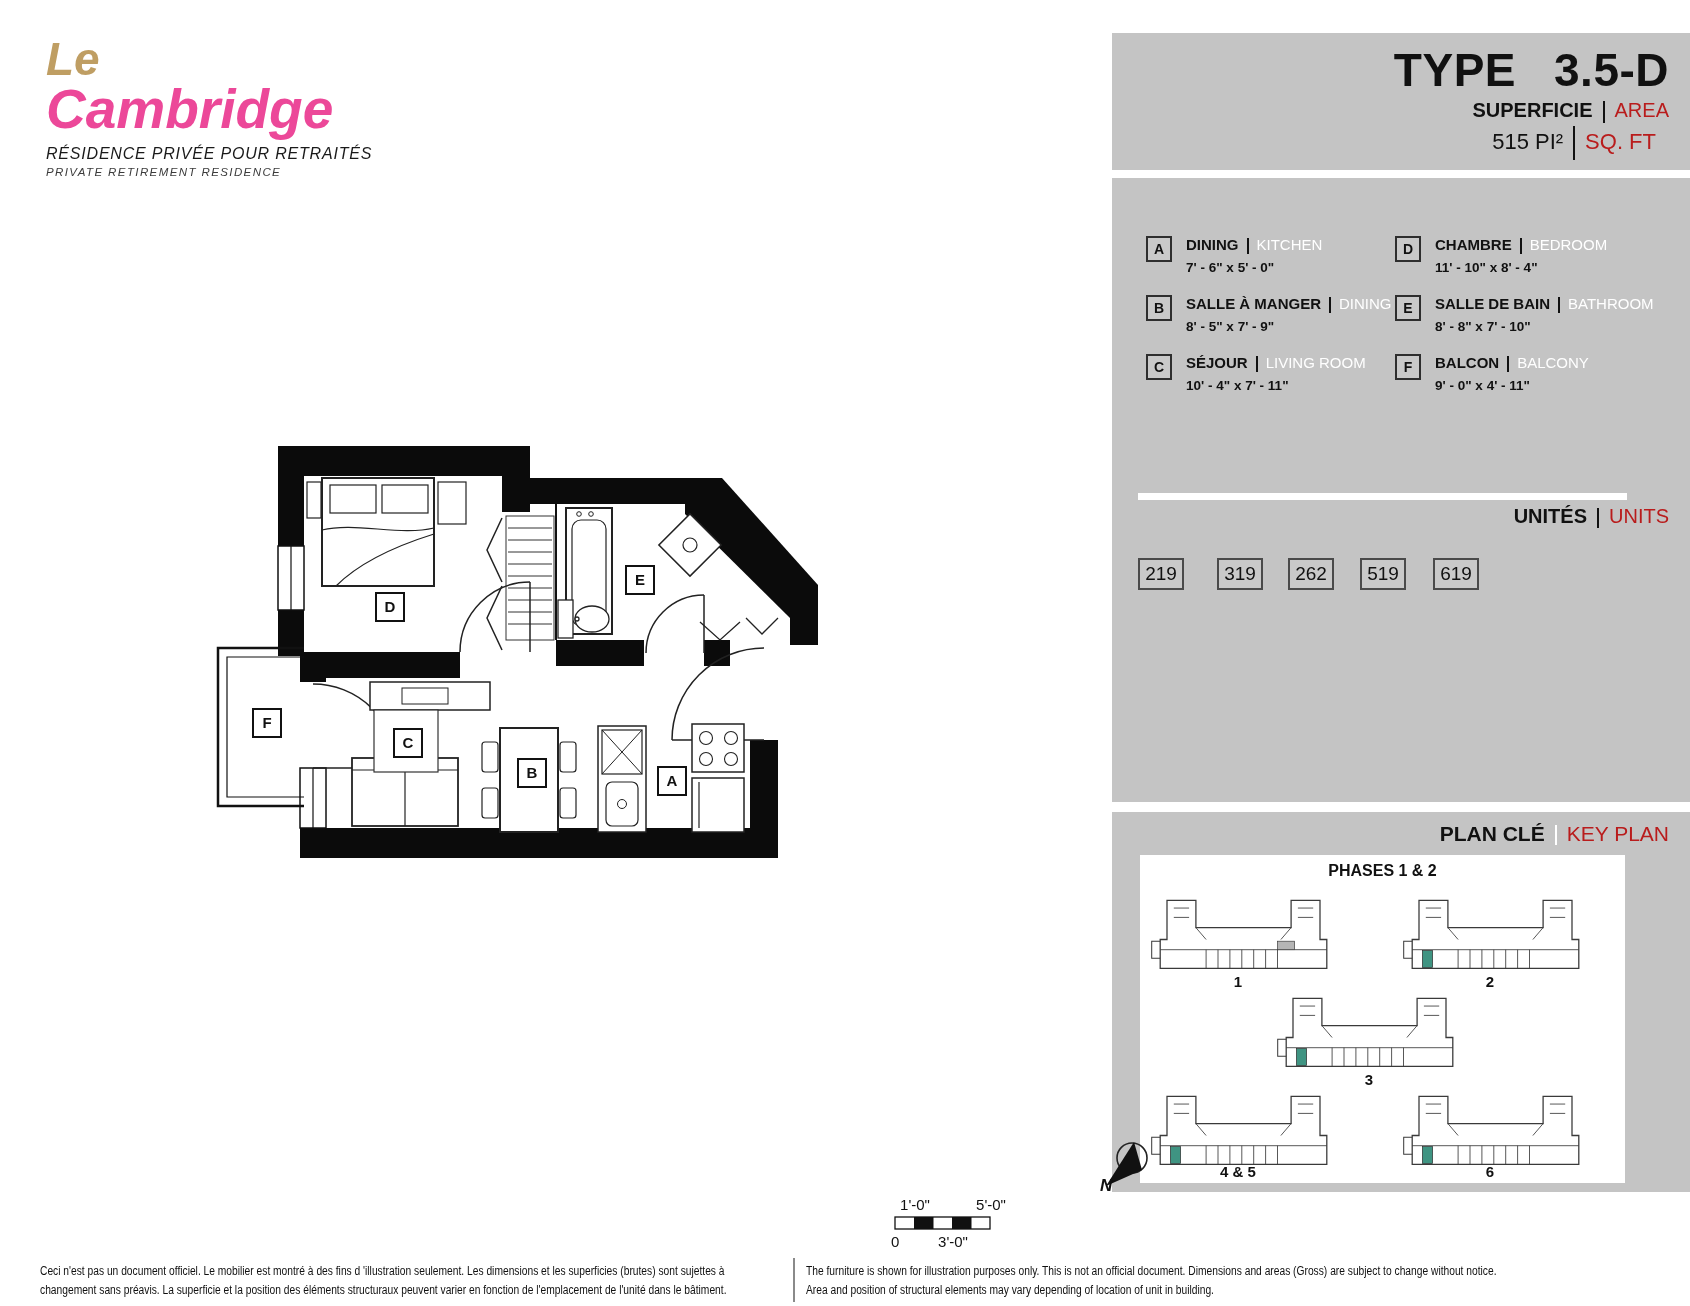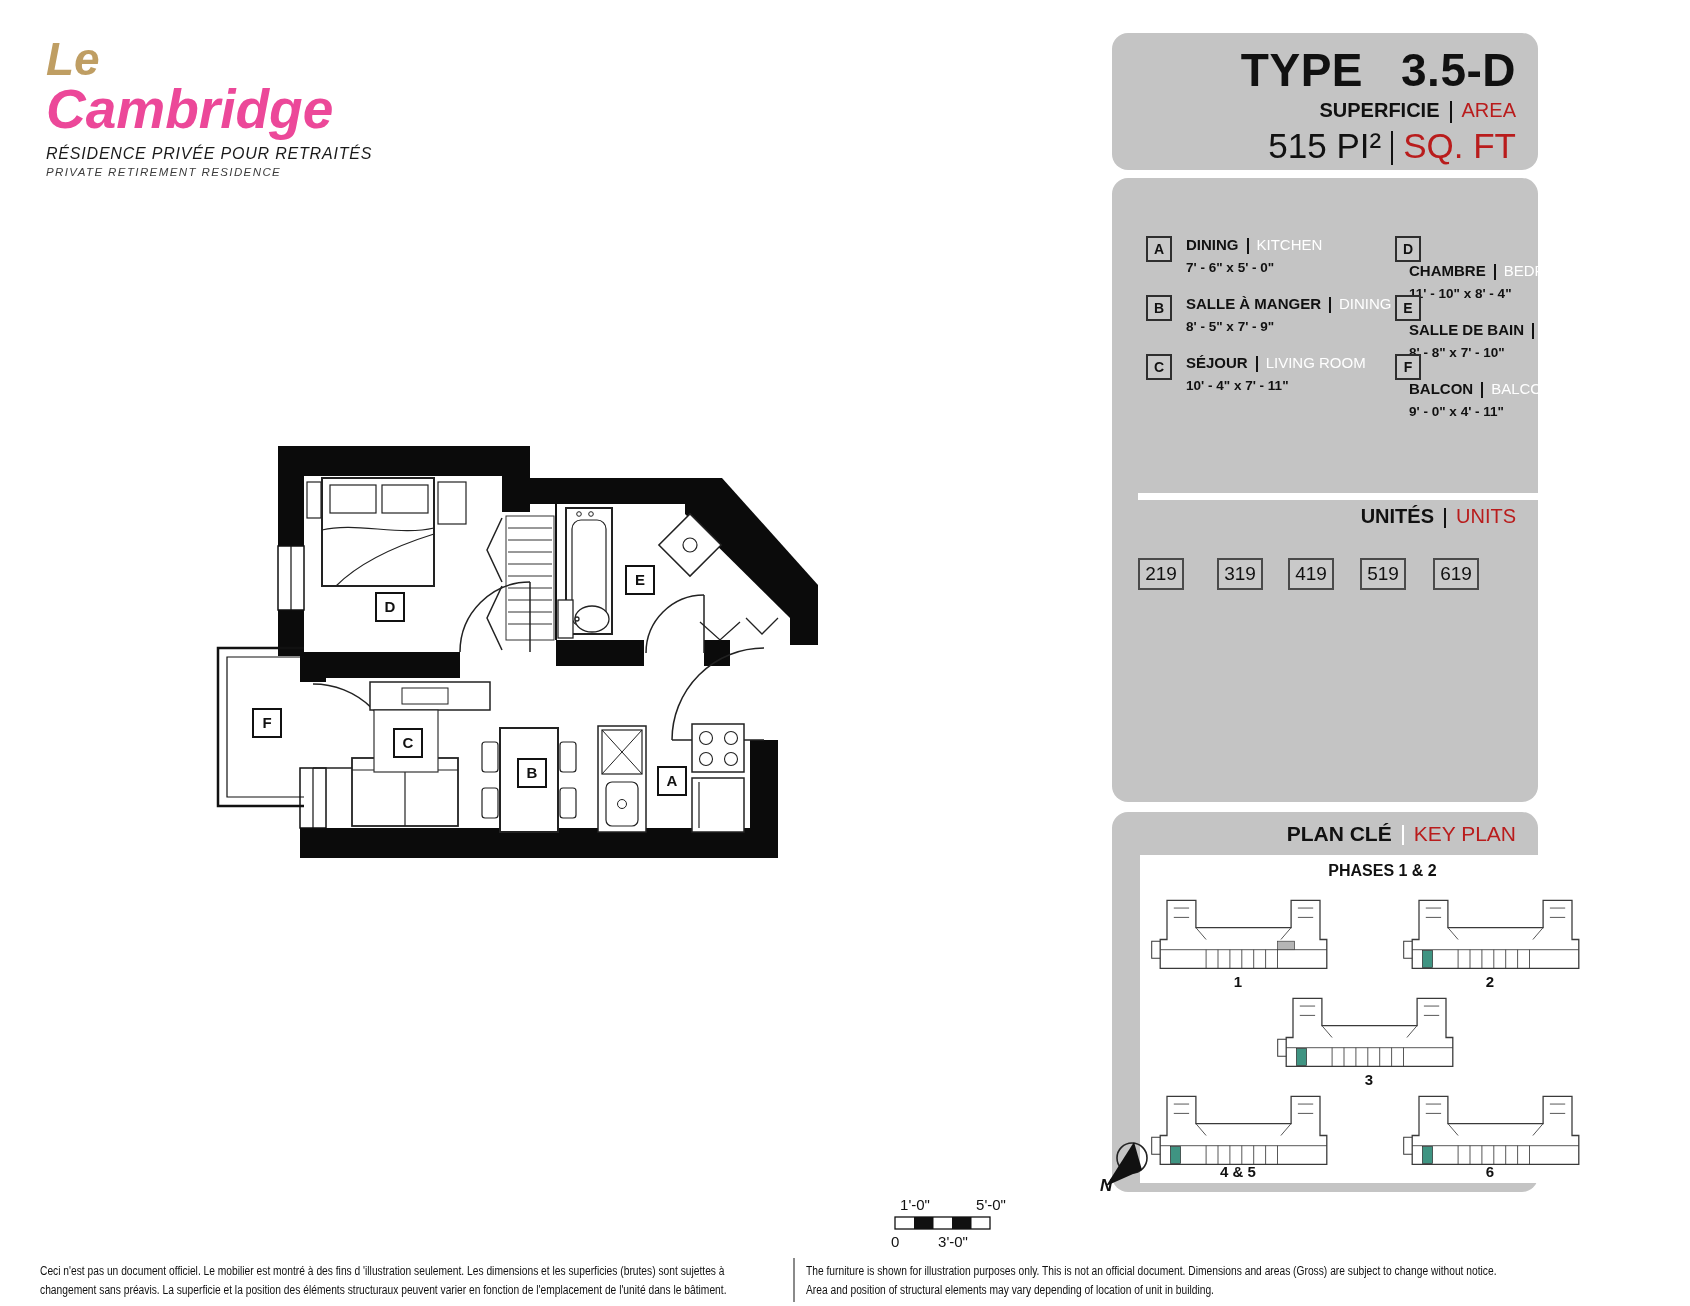--- a/index.html
+++ b/index.html
@@ -7,26 +7,26 @@
     width:1690px;height:1306px;position:relative;background:#ffffff;
     font-family:"Liberation Sans", sans-serif;color:#111;overflow:hidden;
   }
   
   .logo{position:absolute;left:46px;top:38px;width:300px;font-style:italic;}
   .logo-l1{font-size:46px;font-weight:bold;line-height:.95;letter-spacing:0;}
   .logo-l2{font-size:55px;font-weight:bold;line-height:1.0;letter-spacing:0;}
   .logo-sub-fr{margin-top:8px;font-size:16px;letter-spacing:.8px;color:#1a1a1a;white-space:nowrap;}
   .logo-sub-en{margin-top:3px;font-size:11.5px;letter-spacing:1.4px;color:#3b3b3b;text-align:left;width:272px;}
   
-  .panel{position:absolute;left:1112px;width:426px;background:#c4c4c4;border-radius:16px;}
+  .panel{position:absolute;left:1112px;width:579px;background:#c4c4c4;}
   .p-header{top:33px;height:137px;text-align:right;padding:0;}
   .type-line{padding:14px 22px 0 0;font-size:46px;font-weight:bold;letter-spacing:.5px;line-height:1.0;}
   .type-line .tval{margin-left:38px;}
   .sup-line{padding:6px 22px 0 0;font-size:20px;}
-  .size-line{padding:3px 22px 0 0;font-size:35px;}
+  .size-line{padding:3px 35px 0 0;font-size:22px;}
   .w{color:#b91c1c;}
   .b{color:#111;}
   .bold{font-weight:bold;}
   .sep{display:inline-block;width:2px;background:#111;vertical-align:middle;margin:0 10px;}
   .sep.h22{height:22px;}
   .sep.h32{height:34px;}
   .sep.h16{height:16px;margin:0 8px;}
   .sep.h20{height:20px;}
   .sep.white{background:#ffffff;}
   .p-main{top:178px;height:624px;}
@@ -277,21 +277,21 @@
   </div>
 
   <div class="divider"></div>
 
   <div class="units-label">
     <span class="b bold">UNITÉS</span><span class="sep h20"></span><span class="w">UNITS</span>
   </div>
 
   <div class="unit-box" style="left:26px;">219</div>
   <div class="unit-box" style="left:105px;">319</div>
-  <div class="unit-box" style="left:176px;">419</div>
+  <div class="unit-box" style="left:176px;">262</div>
   <div class="unit-box" style="left:248px;">519</div>
   <div class="unit-box" style="left:321px;">619</div>
 </div>
 
 <div class="panel p-key">
   <div class="key-title">
     <span class="b bold">PLAN CLÉ</span><span class="sep h20 white"></span><span class="w">KEY PLAN</span>
   </div>
   <div class="key-white">
     <div class="phases-title">PHASES 1 &amp; 2</div>

